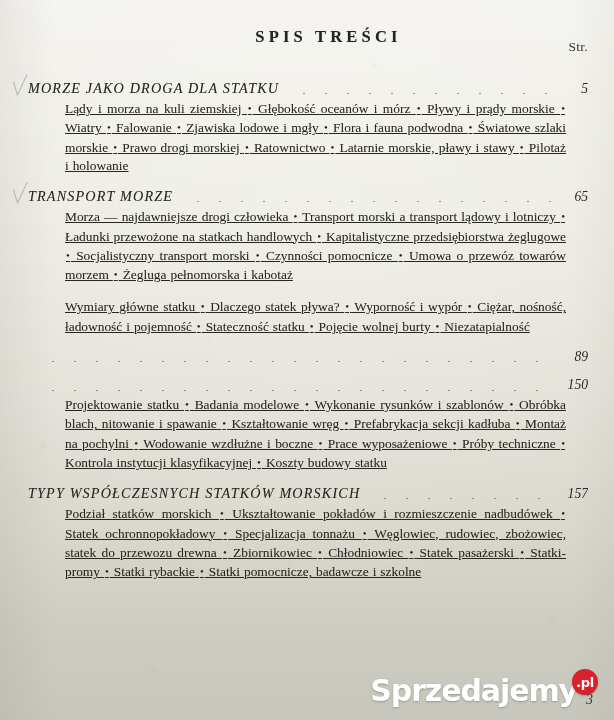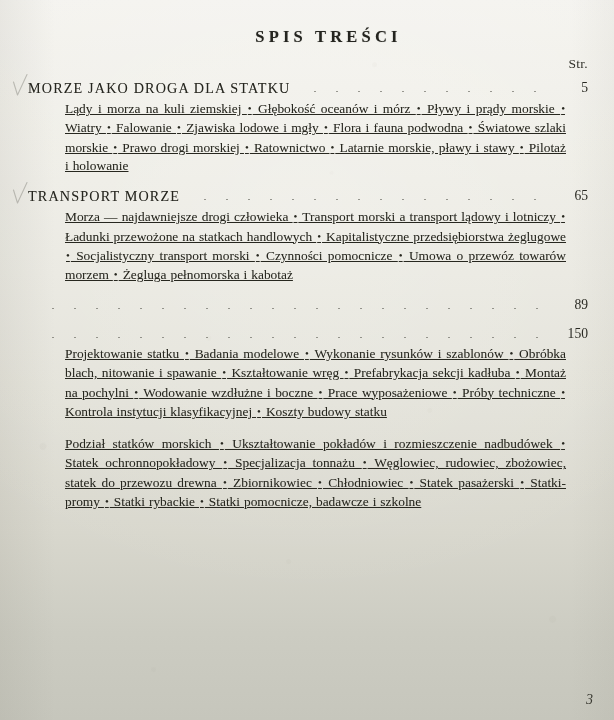--- a/index.html
+++ b/index.html
@@ -74,43 +74,44 @@
     color: #24241f;
     padding-top: 27px;
     margin: 0;
     text-shadow: 0 0 1px rgba(40,40,35,.28);
     padding-left: 43px;
   }
 
   .str-label {
     position: absolute;
     right: 26px;
-    top: 56px;
+    top: 39px;
     font-size: 13.5px;
     color: #33332c;
     letter-spacing: .3px;
   }
 
   
   .toc {
     position: absolute;
     top: 80px;
     left: 0;
     right: 0;
   }
   .entry {
     position: relative;
     padding: 0 26px 0 28px;
     margin-bottom: 12.5px;
   }
   .entry-head {
     display: flex;
-    align-items: flex-start;
+    align-items: center;
     white-space: nowrap;
     overflow: hidden;
+    font-style: italic;
   }
   .entry-title {
     font-size: 14.2px;
     letter-spacing: 1.15px;
     color: #26261f;
     flex: 0 0 auto;
     text-shadow: 0 0 .6px rgba(40,40,35,.25);
   }
   .leader {
     flex: 1 1 auto;
@@ -242,36 +243,46 @@
             </svg>
           </span>
           <div class="entry-head">
             <span class="entry-title">TRANSPORT MORZE</span>
             <span class="leader"></span>
             <span class="entry-page">65</span>
           </div>
           <div class="entry-desc">Morza — najdawniejsze drogi człowieka <span class="sep">•</span> Transport morski a transport lądowy i lotniczy <span class="sep">•</span> Ładunki przewożone na statkach handlowych <span class="sep">•</span> Kapitalistyczne przedsiębiorstwa żeglugowe <span class="sep">•</span> Socjalistyczny transport morski <span class="sep">•</span> Czynności pomocnicze <span class="sep">•</span> Umowa o przewóz towarów morzem <span class="sep">•</span> Żegluga pełnomorska i kabotaż</div>
         </div>
         <div class="entry">
+          <div class="entry-desc">Wymiary główne statku <span class="sep">•</span> Dlaczego statek pływa? <span class="sep">•</span> Wyporność i wypór <span class="sep">•</span> Ciężar, nośność, ładowność i pojemność <span class="sep">•</span> Stateczność statku <span class="sep">•</span> Pojęcie wolnej burty <span class="sep">•</span> Niezatapialność</div>
         </div>
         <div class="entry">
           <div class="entry-head">
             <span class="leader"></span>
             <span class="entry-page">89</span>
           </div>
         </div>
         <div class="entry">
           <div class="entry-head">
             <span class="leader"></span>
             <span class="entry-page">150</span>
           </div>
           <div class="entry-desc">Projektowanie statku <span class="sep">•</span> Badania modelowe <span class="sep">•</span> Wykonanie rysunków i szablonów <span class="sep">•</span> Obróbka blach, nitowanie i spawanie <span class="sep">•</span> Kształtowanie wręg <span class="sep">•</span> Prefabrykacja sekcji kadłuba <span class="sep">•</span> Montaż na pochylni <span class="sep">•</span> Wodowanie wzdłużne i boczne <span class="sep">•</span> Prace wyposażeniowe <span class="sep">•</span> Próby techniczne <span class="sep">•</span> Kontrola instytucji klasyfikacyjnej <span class="sep">•</span> Koszty budowy statku</div>
         </div>
         <div class="entry">
+          <div class="entry-head">
+            <span class="entry-title">TYPY WSPÓŁCZESNYCH STATKÓW MORSKICH</span>
+            <span class="leader"></span>
+            <span class="entry-page">157</span>
+          </div>
           <div class="entry-desc">Podział statków morskich <span class="sep">•</span> Ukształtowanie pokładów i rozmieszczenie nadbudówek <span class="sep">•</span> Statek ochronnopokładowy <span class="sep">•</span> Specjalizacja tonnażu <span class="sep">•</span> Węglowiec, rudowiec, zbożowiec, statek do przewozu drewna <span class="sep">•</span> Zbiornikowiec <span class="sep">•</span> Chłodniowiec <span class="sep">•</span> Statek pasażerski <span class="sep">•</span> Statki-promy <span class="sep">•</span> Statki rybackie <span class="sep">•</span> Statki pomocnicze, badawcze i szkolne</div>
         </div>
       </div>
 
     <div class="folio">3</div>
   </div>
 
+  <div id="watermark">
+    <span class="wm-text">Sprzedajemy</span>
+    <span class="wm-badge">.pl</span>
+  </div>
 
 </div>
 
 </body></html>

